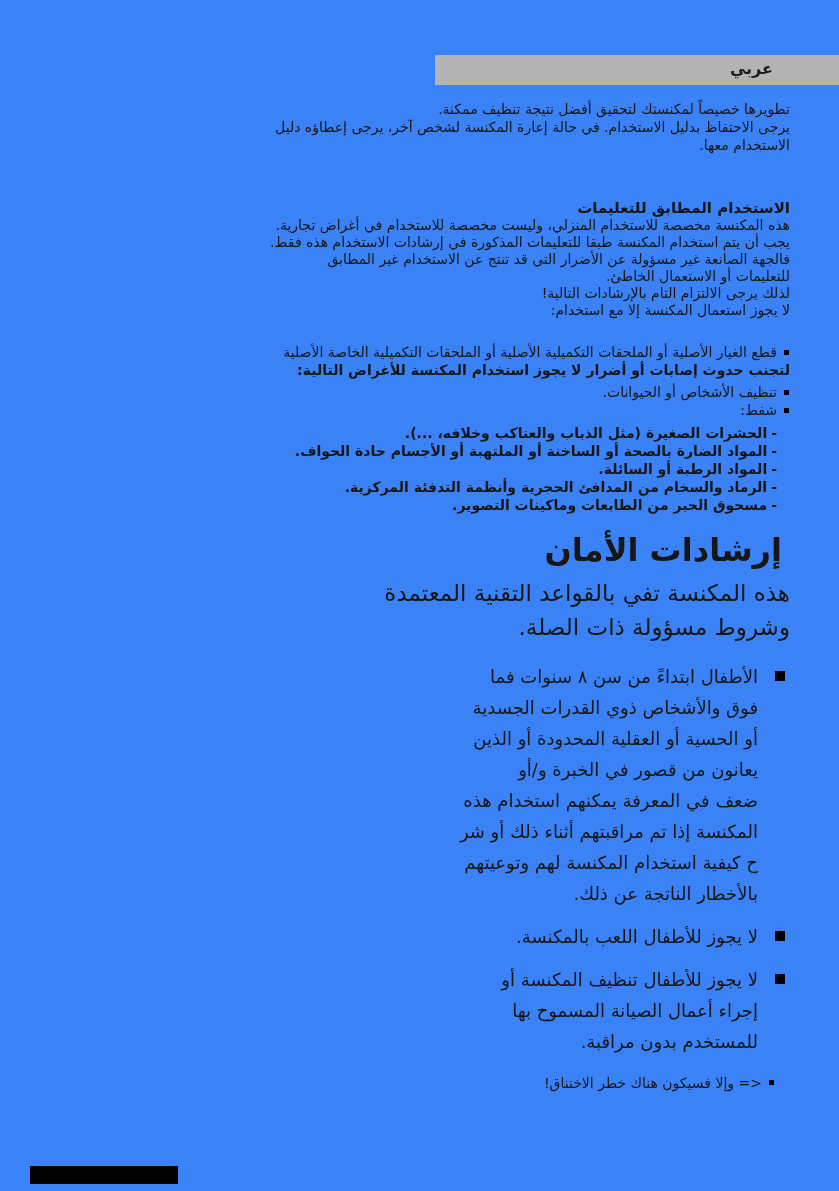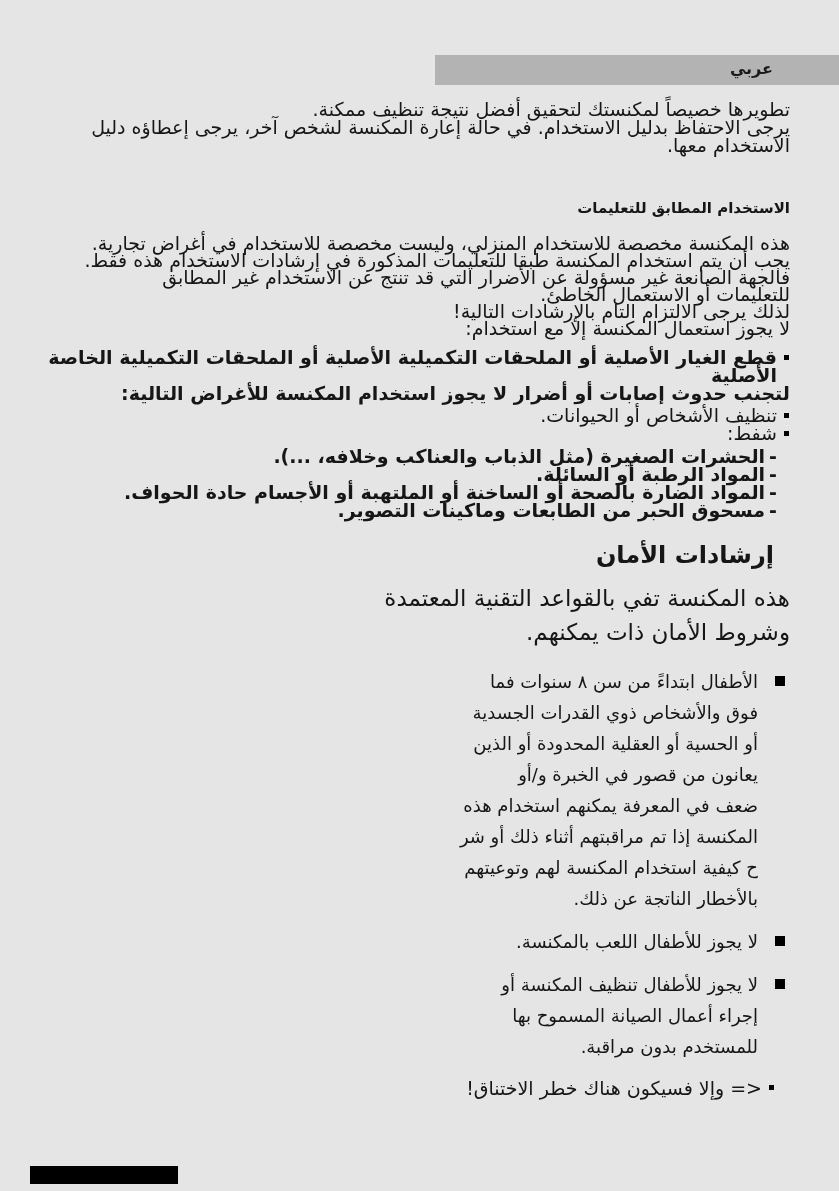--- a/index.html
+++ b/index.html
@@ -1,58 +1,58 @@
 <!DOCTYPE html>
 <html lang="ar" dir="rtl"><head>
 <meta charset="utf-8">
 <style>
   html,body{margin:0;padding:0;background:#ffffff;}
   .page{
     position:relative;
     width:839px;height:1191px;
-    background:#e5e5e5;
+    background:#3b82f6;
     direction:rtl;
     font-family:"DejaVu Sans",sans-serif;
     color:#161616;
     overflow:hidden;
   }
   [data-bind-lines]{white-space:pre-line;}
 
   
   .header-bar{
     position:absolute;top:55px;right:0;
     width:404px;height:30px;
     background:#b3b3b3;
   }
   .lang-label{
     position:absolute;right:66px;top:4px;
     font-size:16px;font-weight:bold;color:#1b1b1b;
   }
 
   .content{padding:100px 49px 0 40px;}
 
-  .small{font-size:19px;line-height:18px;}
+  .small{font-size:14px;line-height:18px;}
   .intro{line-height:18px;}
 
   .s1-title{font-size:15px;font-weight:bold;margin:45px 0 0 0;}
-  .para{margin-top:18px;line-height:17px;}
+  .para{margin-top:0;line-height:17px;}
 
   .li{position:relative;padding-right:13px;}
   .li .sq{
     position:absolute;right:1px;top:7px;
     width:5px;height:5px;background:#000;
   }
-  .li-spare{margin-top:11px;font-weight:bold;}
+  .li-spare{margin-top:24px;}
   .bold-line{font-weight:bold;}
   .li-people{margin-top:4px;}
   .dash-list{padding-right:13px;margin-top:5px;}
   .dash-item{line-height:18px;font-weight:bold;}
   .dash-glyph{display:inline-block;margin-left:4px;}
 
-  .s2-title{font-size:24px;font-weight:bold;margin:17px 16px 0 0;line-height:38px;}
+  .s2-title{font-size:32px;font-weight:bold;margin:17px 8px 0 0;line-height:38px;}
   .s2-intro{font-size:23px;line-height:34px;margin-top:7px;}
 
   .big-list{margin-top:17px;}
   .big-li{
     position:relative;padding-right:32px;
     font-size:18px;line-height:31px;margin-top:12px;
   }
   .big-li .bigsq{
     position:absolute;right:5px;top:10px;
     width:10px;height:10px;background:#000;
@@ -108,34 +108,37 @@
     <div class="li small">
       <span class="sq"></span>
       <span data-bind="section1.bullet_vacuum">شفط:</span>
     </div>
 
     <div class="dash-list small">
       <div class="dash-item">
         <span class="dash-glyph" data-bind="section1.dash_glyph">-</span><span data-bind="section1.dash_items.0">الحشرات الصغيرة (مثل الذباب والعناكب وخلافه، ...).</span>
       </div>
       <div class="dash-item">
+        <span class="dash-glyph" data-bind="section1.dash_glyph">-</span><span data-bind="section1.dash_items.1">المواد الضارة بالصحة أو الساخنة أو الملتهبة أو الأجسام حادة الحواف.</span>
+      </div>
+      <div class="dash-item">
         <span class="dash-glyph" data-bind="section1.dash_glyph">-</span><span data-bind="section1.dash_items.2">المواد الرطبة أو السائلة.</span>
       </div>
       <div class="dash-item">
-        <span class="dash-glyph" data-bind="section1.dash_glyph">-</span><span data-bind="section1.dash_items.1">المواد الضارة بالصحة أو الساخنة أو الملتهبة أو الأجسام حادة الحواف.</span>
+        <span class="dash-glyph" data-bind="section1.dash_glyph">-</span><span data-bind="section1.dash_items.4">الرماد والسخام من المدافئ الحجرية وأنظمة التدفئة المركزية.</span>
       </div>
       <div class="dash-item">
         <span class="dash-glyph" data-bind="section1.dash_glyph">-</span><span data-bind="section1.dash_items.5">مسحوق الحبر من الطابعات وماكينات التصوير.</span>
       </div>
     </div>
 
     <div class="s2-title" data-bind="section2.title">إرشادات الأمان</div>
 
     <div class="s2-intro" data-bind-lines="section2.intro_lines">هذه المكنسة تفي بالقواعد التقنية المعتمدة
-وشروط الأمان ذات يمكنهم.</div>
+وشروط مسؤولة ذات الصلة.</div>
 
     <div class="big-list">
       <div class="big-li">
         <span class="bigsq"></span>
         <div class="big-li-text" data-bind-lines="section2.big_bullets.0.lines">الأطفال ابتداءً من سن ٨ سنوات فما
 فوق والأشخاص ذوي القدرات الجسدية
 أو الحسية أو العقلية المحدودة أو الذين
 يعانون من قصور في الخبرة و/أو
 ضعف في المعرفة يمكنهم استخدام هذه
 المكنسة إذا تم مراقبتهم أثناء ذلك أو شر

